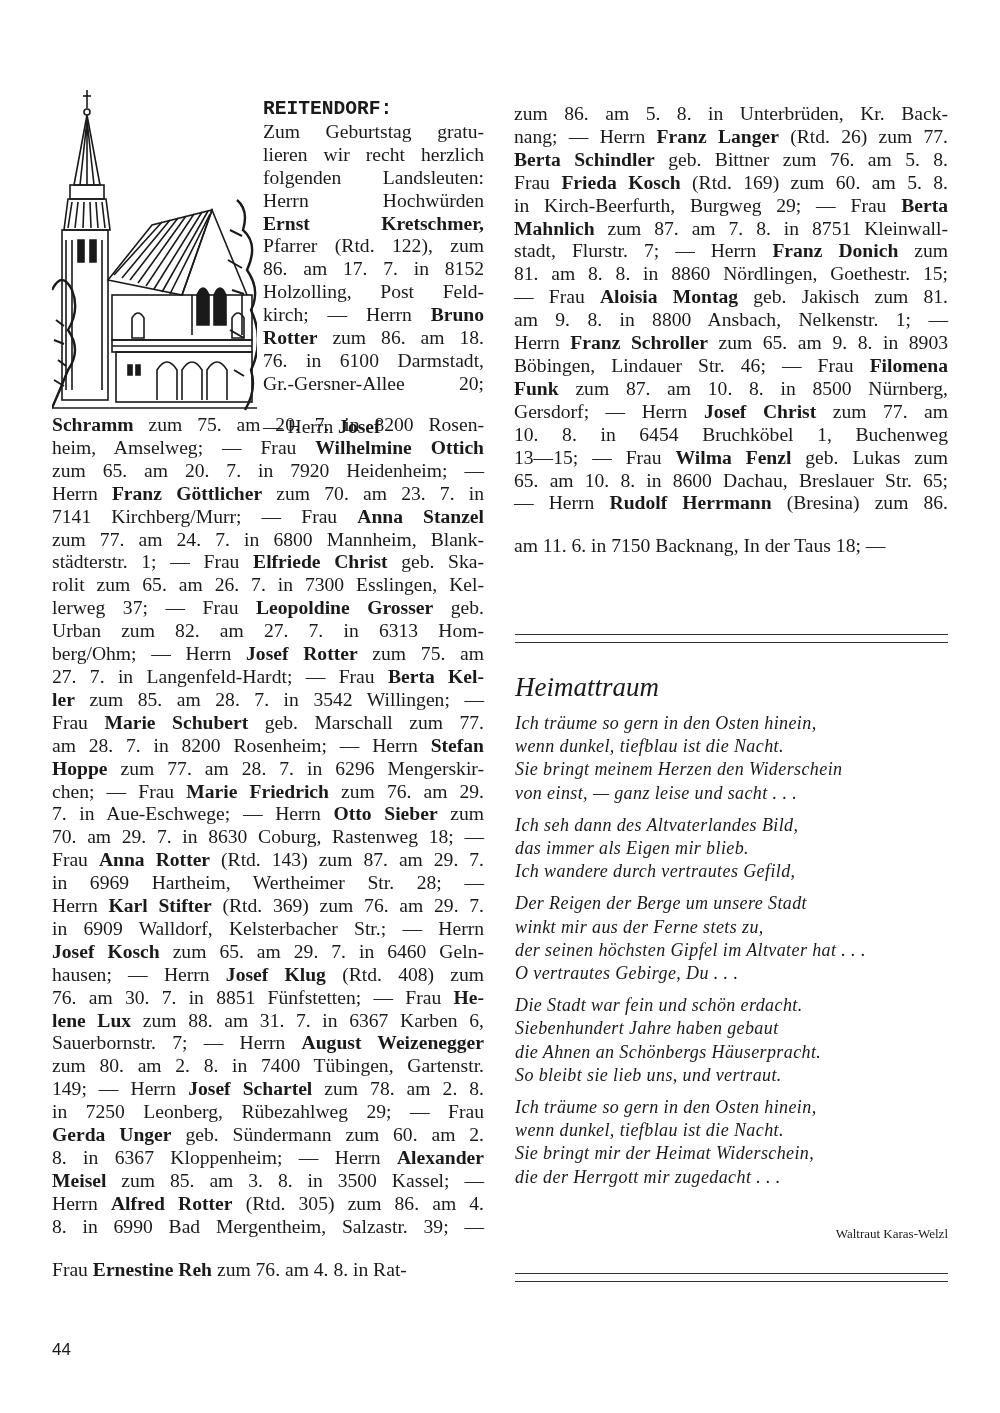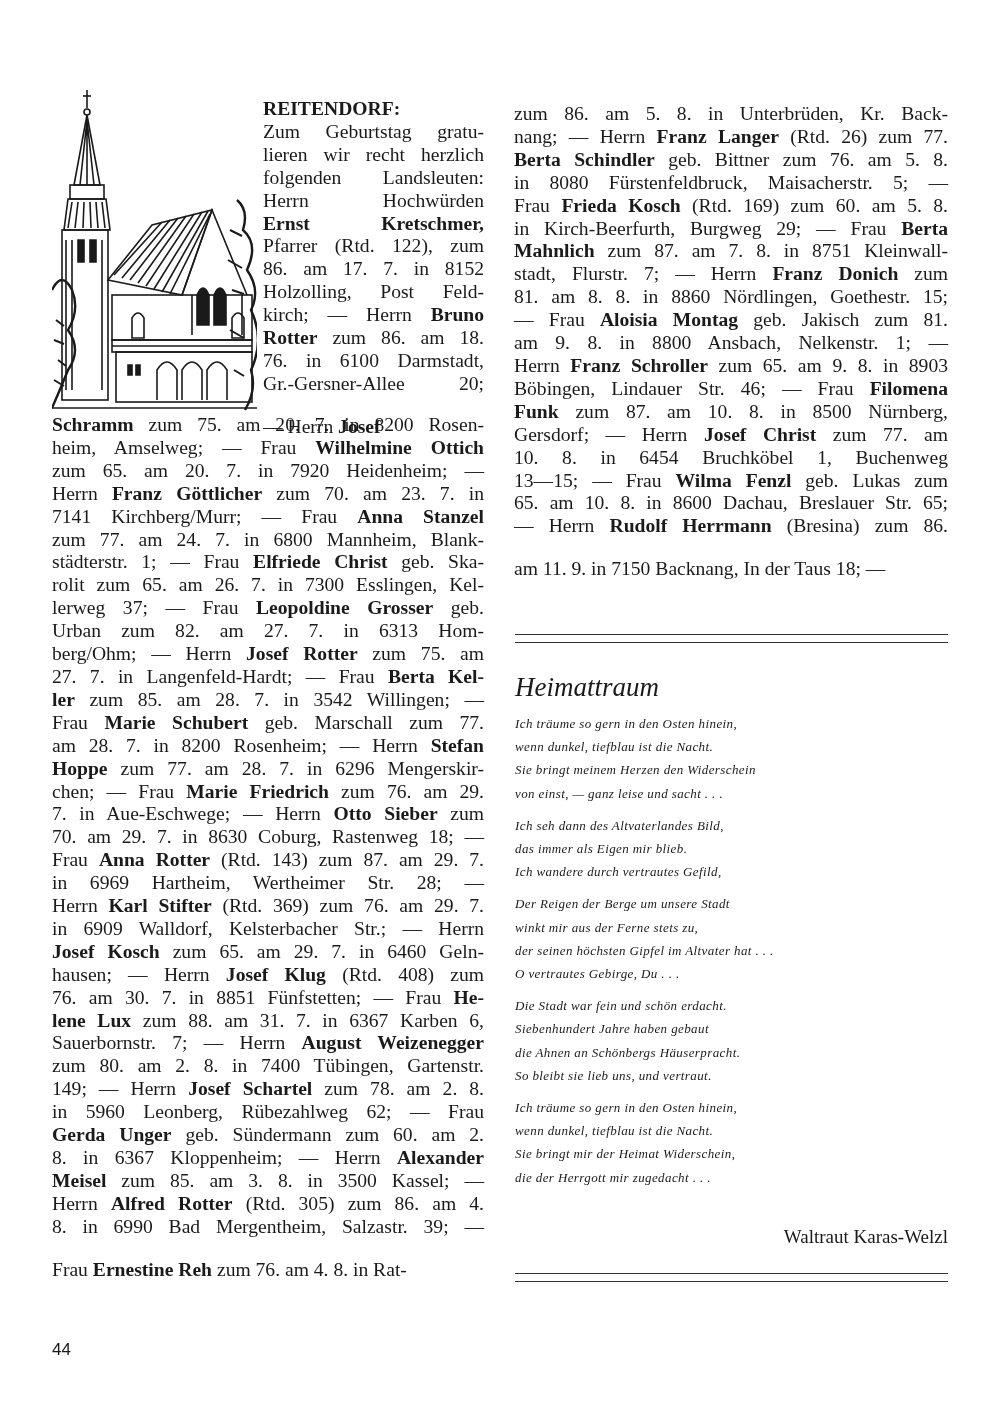--- a/index.html
+++ b/index.html
@@ -3,38 +3,38 @@
 <meta charset="utf-8">
 <style>
   html, body { margin: 0; padding: 0; background: #ffffff; }
   body { width: 1000px; height: 1413px; position: relative; overflow: hidden; color: #1a1a1a; font-family: "Liberation Serif", "DejaVu Serif", serif; }
   .page { position: absolute; left: 0; top: 0; width: 1000px; height: 1413px; }
   .col-right { position: absolute; left: 514px; top: 103px; width: 434px; }
 
   .illustration { position: absolute; left: 52px; top: 90px; width: 205px; height: 322px; }
 
   .intro { position: absolute; left: 263px; top: 98px; width: 221px; font-size: 19.6px; line-height: 22.9px; text-align: justify; }
-  .intro .heading { font-weight: bold; display: block; }
+  .intro .heading { font-weight: bold; display: block; font-family: Liberation Mono, monospace; }
 
   .body-text { font-size: 19.6px; line-height: 22.9px; text-align: justify; hyphens: manual; }
   .left-body { position: absolute; left: 52px; top: 414px; width: 432px; }
   .line { display: block; text-align: justify; text-align-last: justify; white-space: nowrap; }
   .line.last { text-align-last: left; margin-top: 20px; }
   b { font-weight: bold; }
 
   .rule-double { position: absolute; left: 515px; width: 433px; height: 10px; }
   .rule-double .r { position: absolute; left: 0; width: 100%; height: 1.4px; background: #333; }
   .rule-double .r1 { top: 0; }
   .rule-double .r2 { top: 8px; }
 
   .poem-title { position: absolute; left: 515px; top: 672px; width: 433px; font-style: italic; font-size: 27px; }
-  .poem { position: absolute; left: 515px; top: 712px; width: 433px; font-style: italic; font-size: 13px; line-height: 23.2px; letter-spacing: 0.4px; }
+  .poem { position: absolute; left: 515px; top: 712px; width: 433px; font-style: italic; font-size: 18px; line-height: 23.2px; letter-spacing: 0.4px; }
   .stanza { margin: 0 0 9px 0; }
   .stanza .verse { display: block; white-space: nowrap; }
-  .author { position: absolute; left: 515px; top: 1226px; width: 433px; text-align: right; font-size: 19px; }
+  .author { position: absolute; left: 515px; top: 1226px; width: 433px; text-align: right; font-size: 13px; }
 
   .page-number { position: absolute; left: 52px; top: 1308px; font-family: "Liberation Sans", "DejaVu Sans", sans-serif; font-size: 17px; margin-top: 32px; }
 </style>
 </head>
 <body>
 
 <div class="page">
 
   <svg class="illustration" viewBox="0 0 205 322" xmlns="http://www.w3.org/2000/svg">
     <g stroke="#1a1a1a" fill="none" stroke-width="1.6">
@@ -121,50 +121,49 @@
       <span class="line">in 6969 Hartheim, Wertheimer Str. 28; —</span>
       <span class="line">Herrn <b>Karl Stifter</b> (Rtd. 369) zum 76. am 29. 7.</span>
       <span class="line">in 6909 Walldorf, Kelsterbacher Str.; — Herrn</span>
       <span class="line"><b>Josef Kosch</b> zum 65. am 29. 7. in 6460 Geln-</span>
       <span class="line">hausen; — Herrn <b>Josef Klug</b> (Rtd. 408) zum</span>
       <span class="line">76. am 30. 7. in 8851 Fünfstetten; — Frau <b>He-</b></span>
       <span class="line"><b>lene Lux</b> zum 88. am 31. 7. in 6367 Karben 6,</span>
       <span class="line">Sauerbornstr. 7; — Herrn <b>August Weizenegger</b></span>
       <span class="line">zum 80. am 2. 8. in 7400 Tübingen, Gartenstr.</span>
       <span class="line">149; — Herrn <b>Josef Schartel</b> zum 78. am 2. 8.</span>
-      <span class="line">in 5960 Leonberg, Rübezahlweg 62; — Frau</span>
+      <span class="line">in 7250 Leonberg, Rübezahlweg 29; — Frau</span>
       <span class="line"><b>Gerda Unger</b> geb. Sündermann zum 60. am 2.</span>
       <span class="line">8. in 6367 Kloppenheim; — Herrn <b>Alexander</b></span>
       <span class="line"><b>Meisel</b> zum 85. am 3. 8. in 3500 Kassel; —</span>
       <span class="line">Herrn <b>Alfred Rotter</b> (Rtd. 305) zum 86. am 4.</span>
       <span class="line">8. in 6990 Bad Mergentheim, Salzastr. 39; —</span>
       <span class="line last">Frau <b>Ernestine Reh</b> zum 76. am 4. 8. in Rat-</span>
     </div>
 
   <div class="col-right body-text" id="right-lines">
       <span class="line">zum 86. am 5. 8. in Unterbrüden, Kr. Back-</span>
       <span class="line">nang; — Herrn <b>Franz Langer</b> (Rtd. 26) zum 77.</span>
       <span class="line"><b>Berta Schindler</b> geb. Bittner zum 76. am 5. 8.</span>
-      <span class="line">in 8080 Fürstenfeldbruck, Maisacherstr. 5; —</span>
       <span class="line">Frau <b>Frieda Kosch</b> (Rtd. 169) zum 60. am 5. 8.</span>
       <span class="line">in Kirch-Beerfurth, Burgweg 29; — Frau <b>Berta</b></span>
       <span class="line"><b>Mahnlich</b> zum 87. am 7. 8. in 8751 Kleinwall-</span>
       <span class="line">stadt, Flurstr. 7; — Herrn <b>Franz Donich</b> zum</span>
       <span class="line">81. am 8. 8. in 8860 Nördlingen, Goethestr. 15;</span>
       <span class="line">— Frau <b>Aloisia Montag</b> geb. Jakisch zum 81.</span>
       <span class="line">am 9. 8. in 8800 Ansbach, Nelkenstr. 1; —</span>
       <span class="line">Herrn <b>Franz Schroller</b> zum 65. am 9. 8. in 8903</span>
       <span class="line">Böbingen, Lindauer Str. 46; — Frau <b>Filomena</b></span>
       <span class="line"><b>Funk</b> zum 87. am 10. 8. in 8500 Nürnberg,</span>
       <span class="line">Gersdorf; — Herrn <b>Josef Christ</b> zum 77. am</span>
       <span class="line">10. 8. in 6454 Bruchköbel 1, Buchenweg</span>
       <span class="line">13—15; — Frau <b>Wilma Fenzl</b> geb. Lukas zum</span>
       <span class="line">65. am 10. 8. in 8600 Dachau, Breslauer Str. 65;</span>
       <span class="line">— Herrn <b>Rudolf Herrmann</b> (Bresina) zum 86.</span>
-      <span class="line last">am 11. 9. in 7150 Backnang, In der Taus 18; —</span>
+      <span class="line last">am 11. 6. in 7150 Backnang, In der Taus 18; —</span>
     </div>
 
   <div class="rule-double" style="top:634px;">
     <div class="r r1"></div>
       <div class="r r2"></div>
   </div>
 
   <div class="poem-title">Heimattraum</div>
   <div class="poem" id="poem">
       <div class="stanza">

